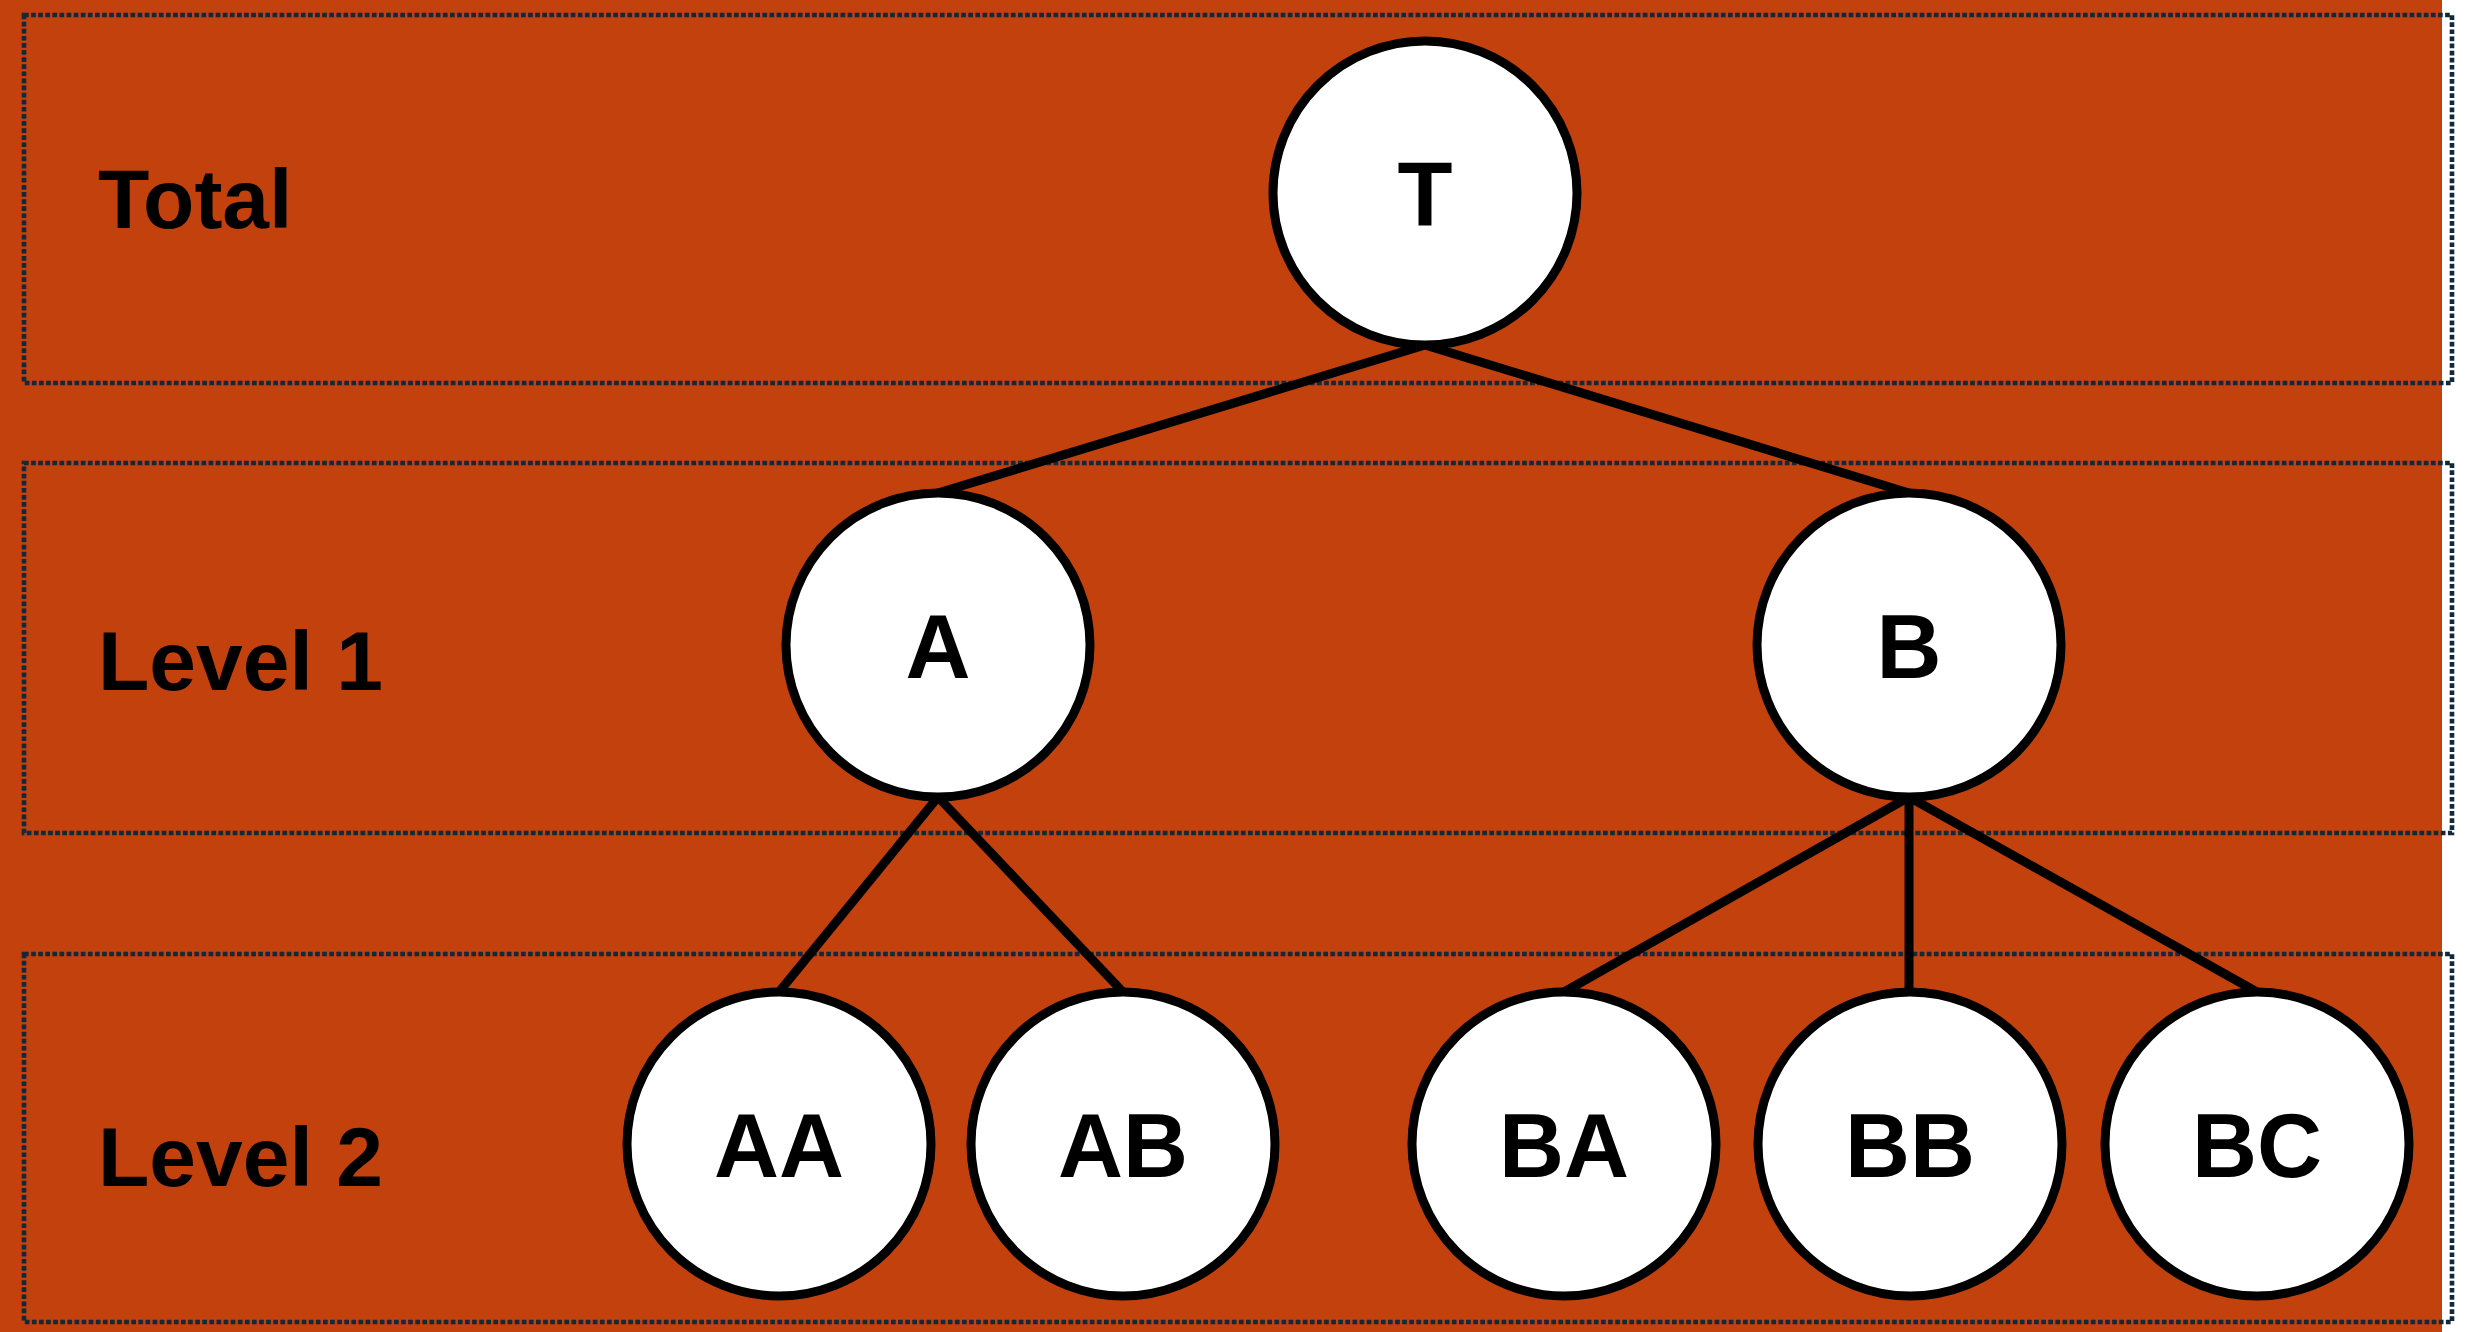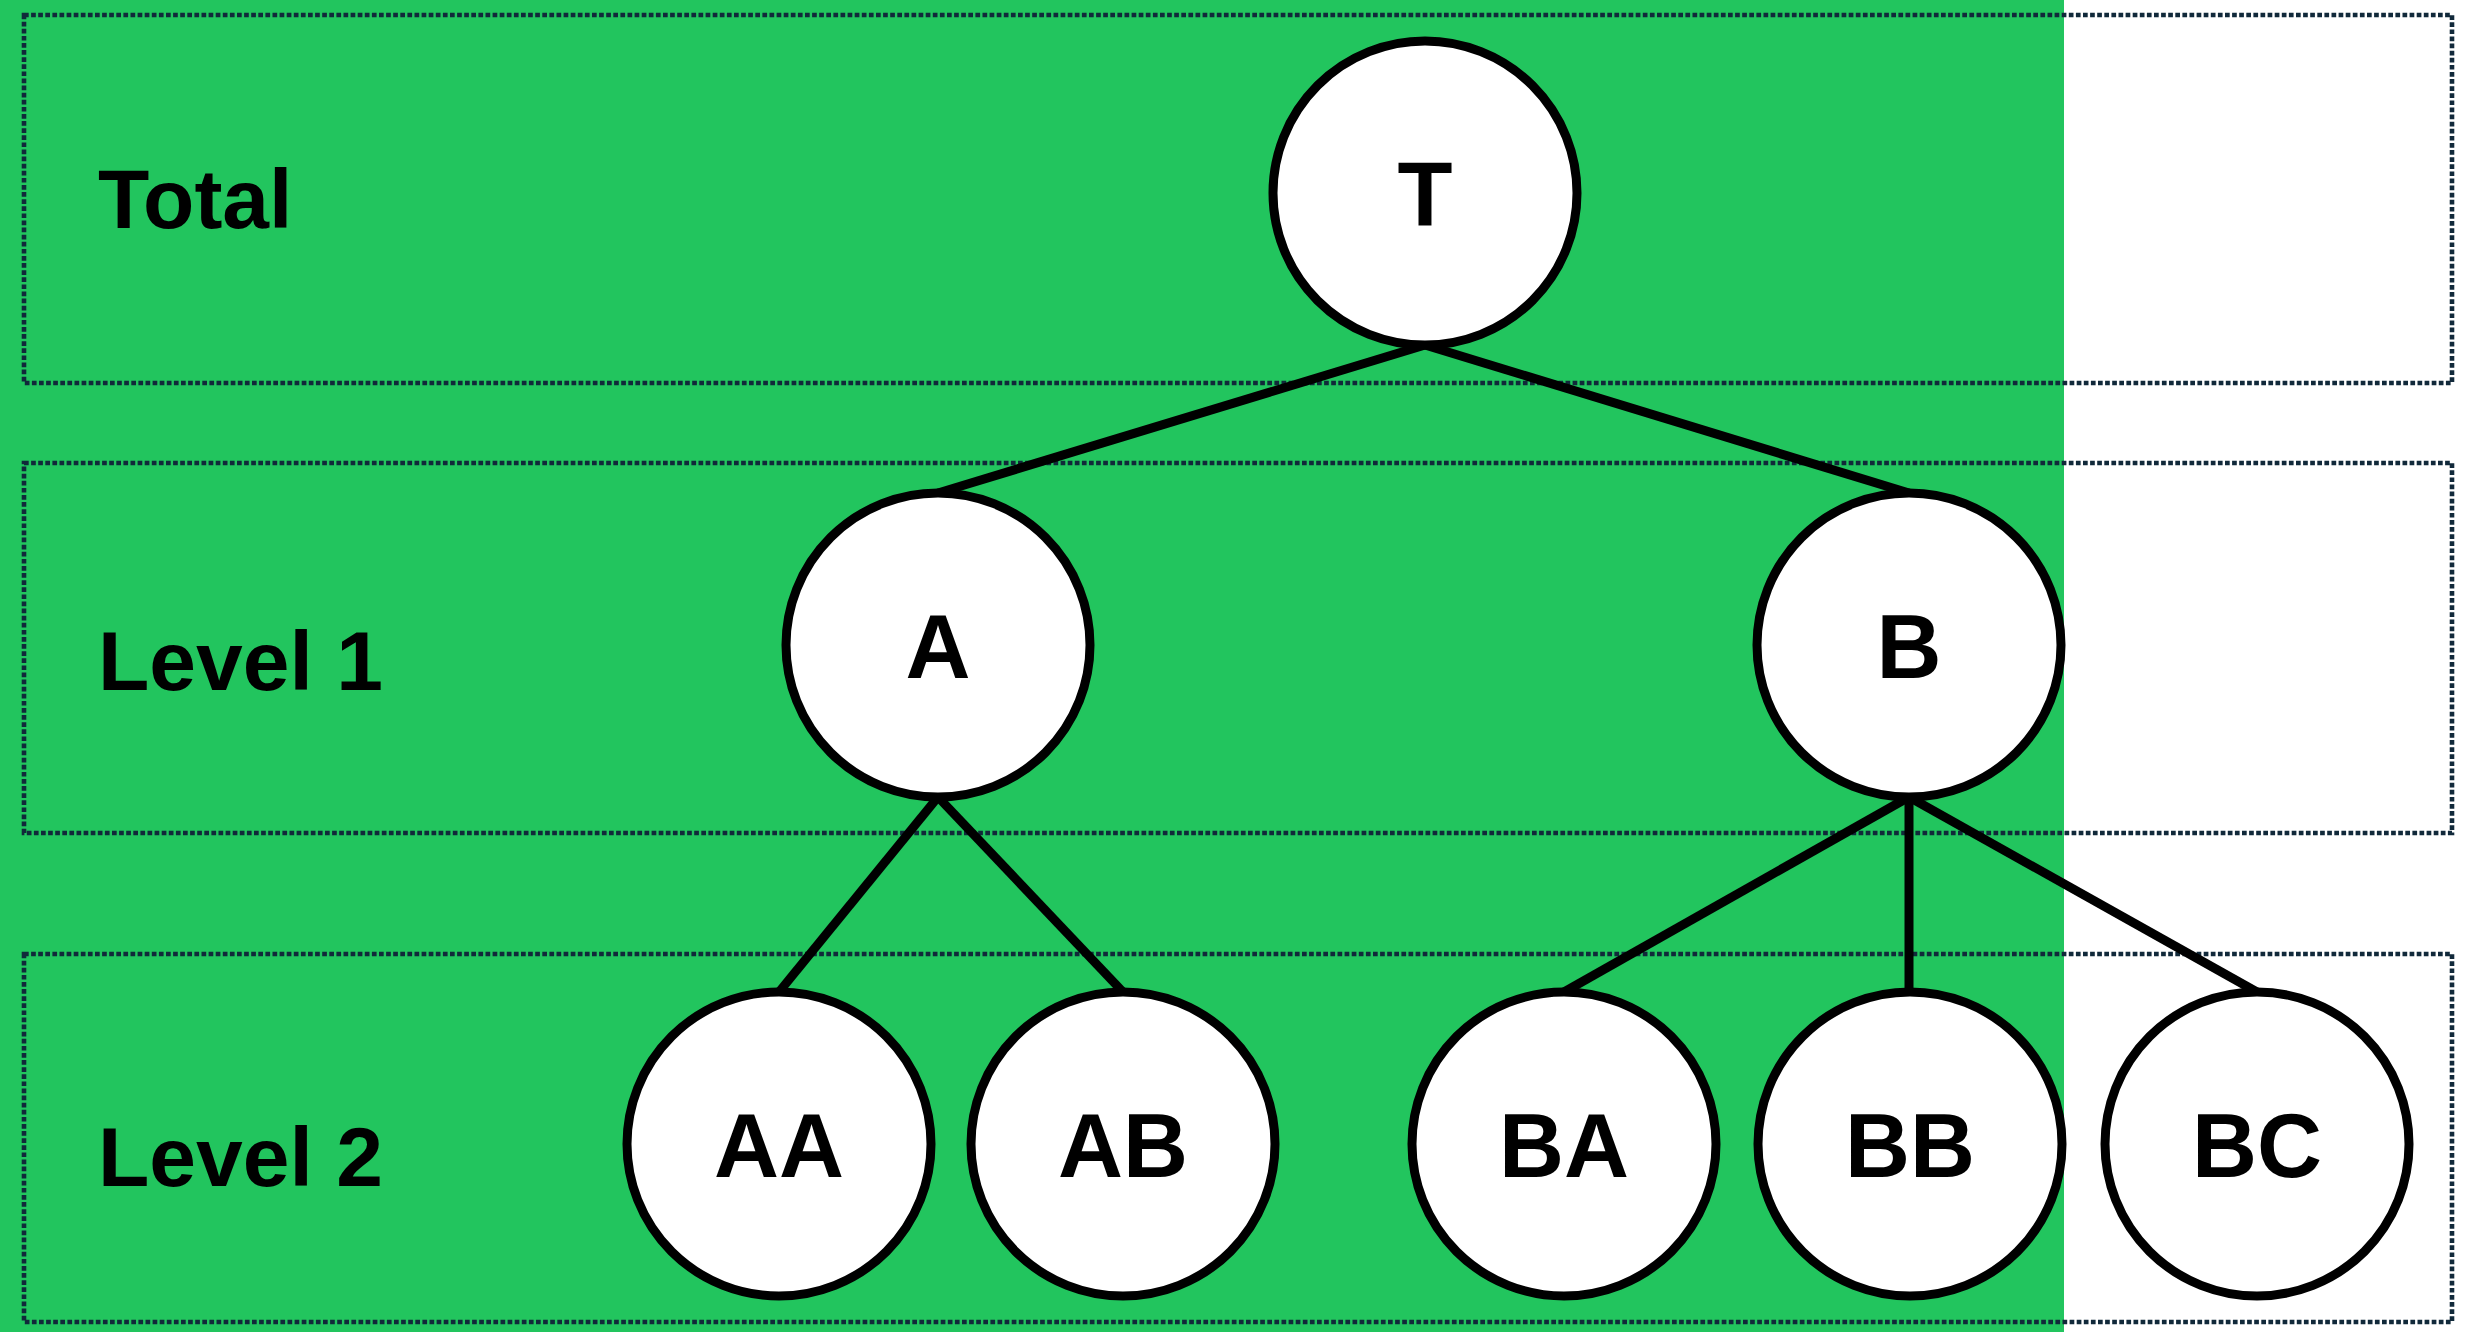--- a/index.html
+++ b/index.html
@@ -1,24 +1,24 @@
 <!DOCTYPE html>
 <html><head>
 <meta charset="utf-8">
 <style>
   html, body {
     margin: 0;
     padding: 0;
     background: #ffffff;
   }
   .stage {
-    width: 2064px;
+    width: 2442px;
     height: 1332px;
     position: relative;
-    background: #22c55e;
+    background: #c2410c;
   }
   svg { display: block; }
   .band-rect {
     fill: none;
     stroke: #11293a;
     stroke-width: 4.6;
     stroke-dasharray: 4.7 2.4;
   }
   .band-label {
     font-family: "Liberation Sans", sans-serif;

